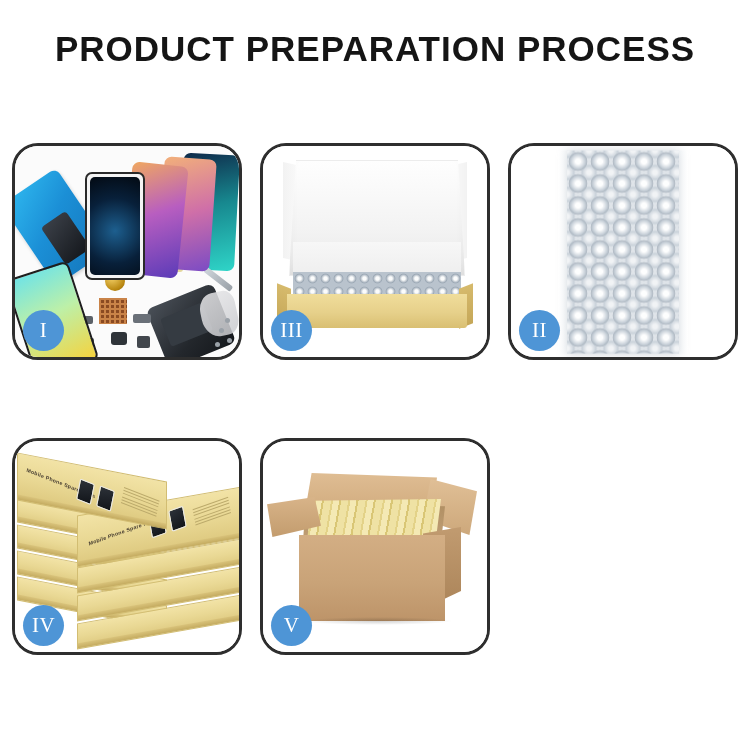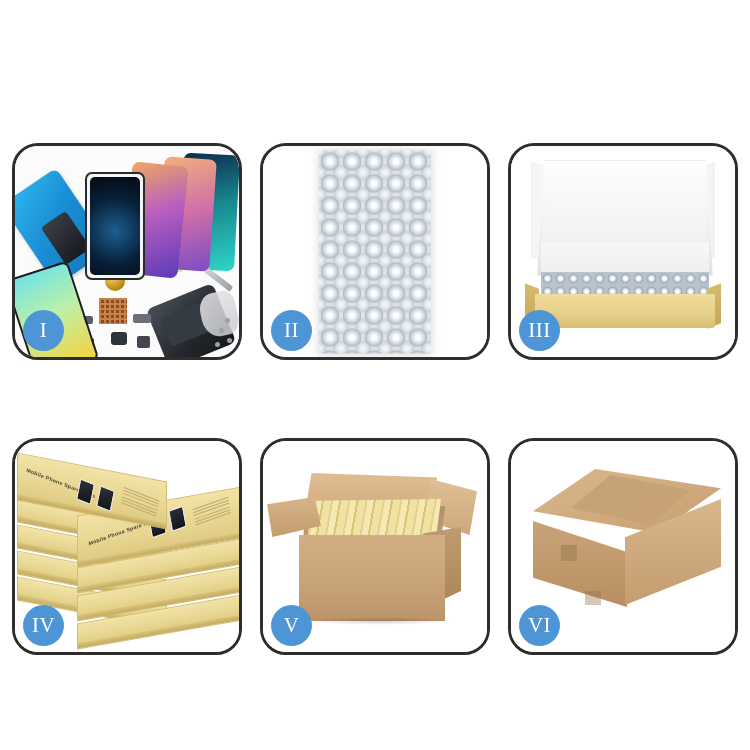--- a/index.html
+++ b/index.html
@@ -334,20 +334,21 @@
     position:absolute; left:74px; top:150px; width:16px; height:14px;
     background:rgba(150,116,78,.40);
   }
 </style>
 </head>
 <body>
 
 <div class="page">
 
   <div class="header">
+    <div class="title">PRODUCT PREPARATION PROCESS</div>
   </div>
 
   <div class="grid">
 
     <div class="panel">
       <div class="panel-inner p1">
         <div class="ph ph-blue"></div>
         <div class="ph ph-dark"></div>
         <div class="ph ph-purple"></div>
         <div class="ph ph-rose"></div>
@@ -369,43 +370,43 @@
         <div class="hand"></div>
         <div class="screw sc1"></div>
         <div class="screw sc2"></div>
         <div class="screw sc3"></div>
         <div class="screw sc4"></div>
       </div>
       <div class="badge">I</div>
     </div>
 
     <div class="panel">
-      <div class="panel-inner p2">
-        <div class="bw-wrap">
-          <div class="bw-edgeL"></div>
-          <div class="bw-edgeR"></div>
-          <div class="bw"></div>
-          <div class="bw2"></div>
-        </div>
-      </div>
-      <div class="badge">II</div>
-    </div>
-
-    <div class="panel">
       <div class="panel-inner p3">
         <div class="b3-lidflapL"></div>
         <div class="b3-lidflapR"></div>
         <div class="b3-lid"></div>
         <div class="b3-foam"></div>
         <div class="b3-bubbles"></div>
         <div class="b3-sideL"></div>
         <div class="b3-sideR"></div>
         <div class="b3-front"></div>
       </div>
       <div class="badge">III</div>
+    </div>
+
+    <div class="panel">
+      <div class="panel-inner p2">
+        <div class="bw-wrap">
+          <div class="bw-edgeL"></div>
+          <div class="bw-edgeR"></div>
+          <div class="bw"></div>
+          <div class="bw2"></div>
+        </div>
+      </div>
+      <div class="badge">II</div>
     </div>
 
     <div class="panel">
       <div class="panel-inner p4">
         <div class="stack">
 
           <div class="ybox" style="left:2px; top:150px; width:150px; height:24px; transform:skewY(11deg);">
             <span class="edge"></span>
           </div>
           <div class="ybox" style="left:2px; top:124px; width:150px; height:24px; transform:skewY(11deg);">
@@ -470,26 +471,15 @@
         <div class="c5-inner"></div>
         <div class="c5-items"></div>
         <div class="c5-flapL"></div>
         <div class="c5-right"></div>
         <div class="c5-body"></div>
         <div class="c5-shadow"></div>
       </div>
       <div class="badge">V</div>
     </div>
 
-    <div class="panel">
-      <div class="panel-inner p6">
-        <div class="c6-top"></div>
-        <div class="c6-seam"></div>
-        <div class="c6-left"></div>
-        <div class="c6-right"></div>
-        <div class="c6-tape1"></div>
-        <div class="c6-tape2"></div>
-      </div>
-      <div class="badge">VI</div>
-    </div>
 
   </div>
 </div>
 
 </body></html>

